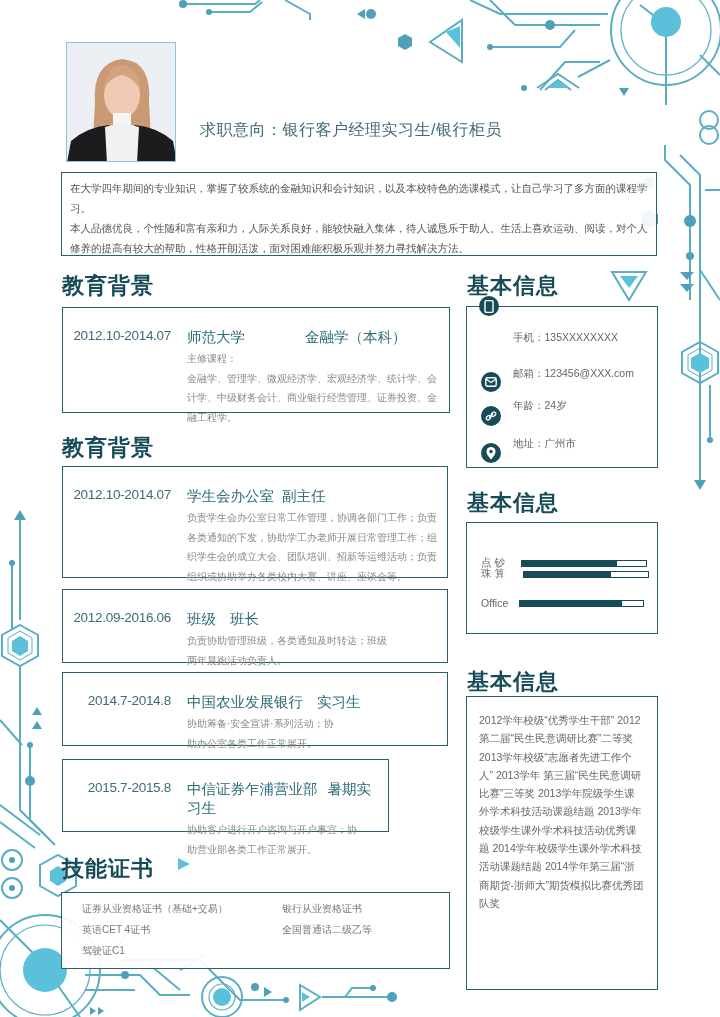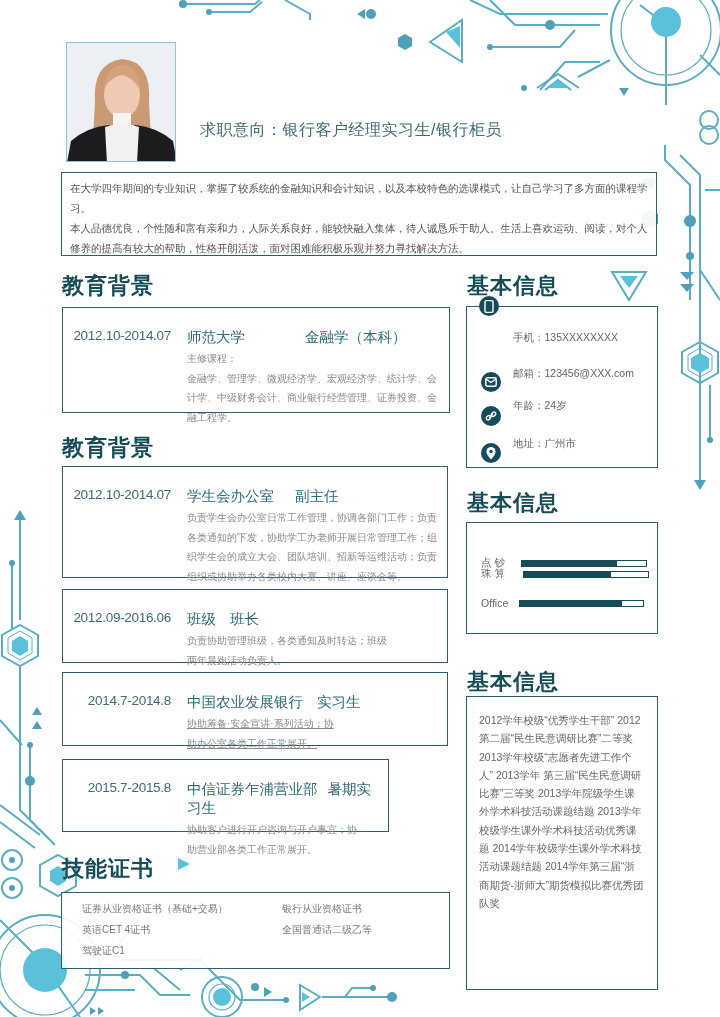--- a/index.html
+++ b/index.html
@@ -187,42 +187,42 @@
       </div>
     </div>
   </div>
 
   <div class="sec-title" style="left:62px; top:433px;">教育背景</div>
 
   <div class="box edu-box" style="left:62px; top:466px; width:386px; height:112px;">
     <div class="row">
       <div class="date">2012.10-2014.07</div>
       <div class="info">
-        <div class="headline"><span>学生会办公室</span><span style="margin-left:21px;">副主任</span></div>
+        <div class="headline"><span>学生会办公室</span><span style="margin-left:8px;">副主任</span></div>
         <div class="desc">负责学生会办公室日常工作管理，协调各部门工作；负责各类通知的下发，协助学工办老师开展日常管理工作；组织学生会的成立大会、团队培训、招新等运维活动；负责组织或协助举办各类校内大赛、讲座、座谈会等。</div>
       </div>
     </div>
   </div>
 
   <div class="box edu-box" style="left:62px; top:589px; width:386px; height:74px;">
     <div class="row">
       <div class="date">2012.09-2016.06</div>
       <div class="info">
         <div class="headline"><span>班级</span><span style="margin-left:14px;">班长</span></div>
         <div class="desc" style="width:200px;">负责协助管理班级，各类通知及时转达；班级两年晨跑活动负责人。</div>
       </div>
     </div>
   </div>
 
   <div class="box edu-box" style="left:62px; top:672px; width:386px; height:74px;">
     <div class="row">
       <div class="date">2014.7-2014.8</div>
       <div class="info">
         <div class="headline"><span>中国农业发展银行</span><span style="margin-left:14px;">实习生</span></div>
-        <div class="desc" style="width:150px;text-decoration:underline;">协助筹备·安全宣讲·系列活动；协助办公室各类工作正常展开。</div>
+        <div class="desc" style="width:150px;">协助筹备·安全宣讲·系列活动；协助办公室各类工作正常展开。</div>
       </div>
     </div>
   </div>
 
   <div class="box edu-box" style="left:62px; top:759px; width:327px; height:73px;">
     <div class="row">
       <div class="date">2015.7-2015.8</div>
       <div class="info">
         <div class="headline"><span>中信证券乍浦营业部</span><span style="margin-left:10px;">暑期实习生</span></div>
         <div class="desc" style="width:170px;">协助客户进行开户咨询与开户事宜；协助营业部各类工作正常展开。</div>

